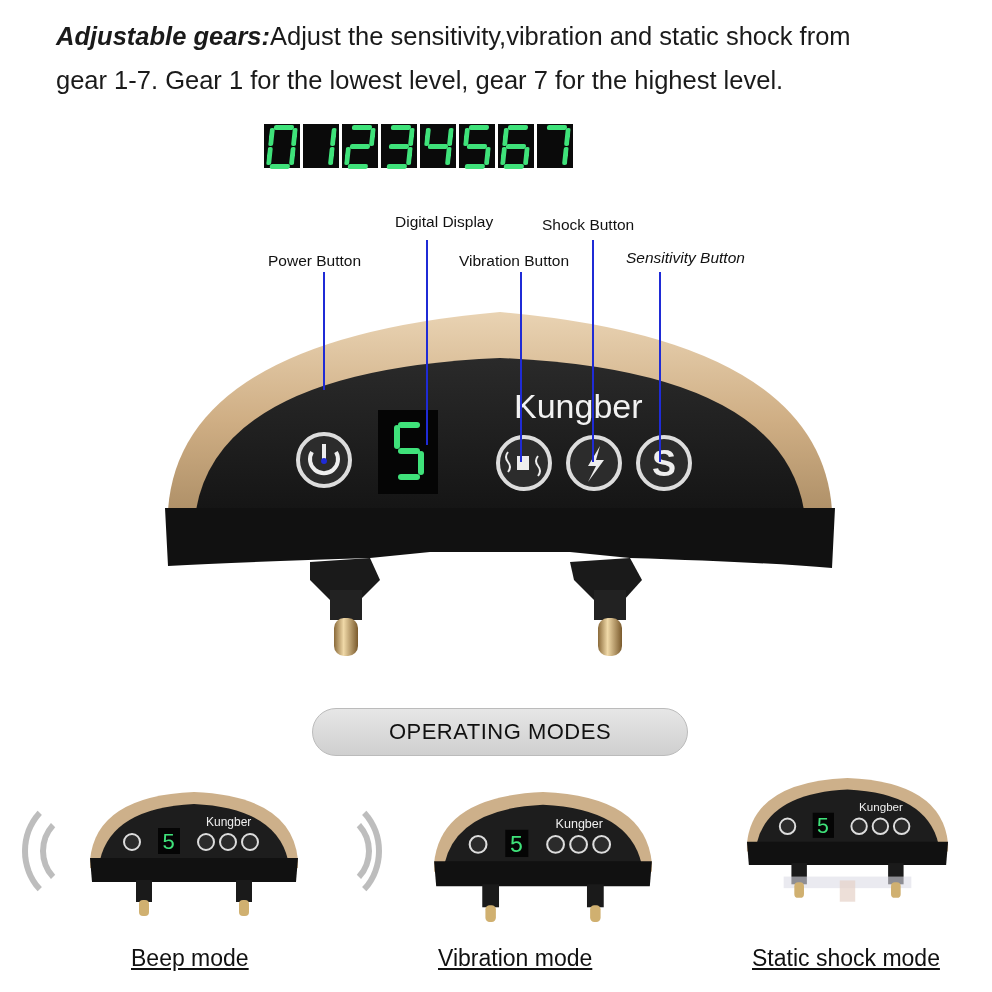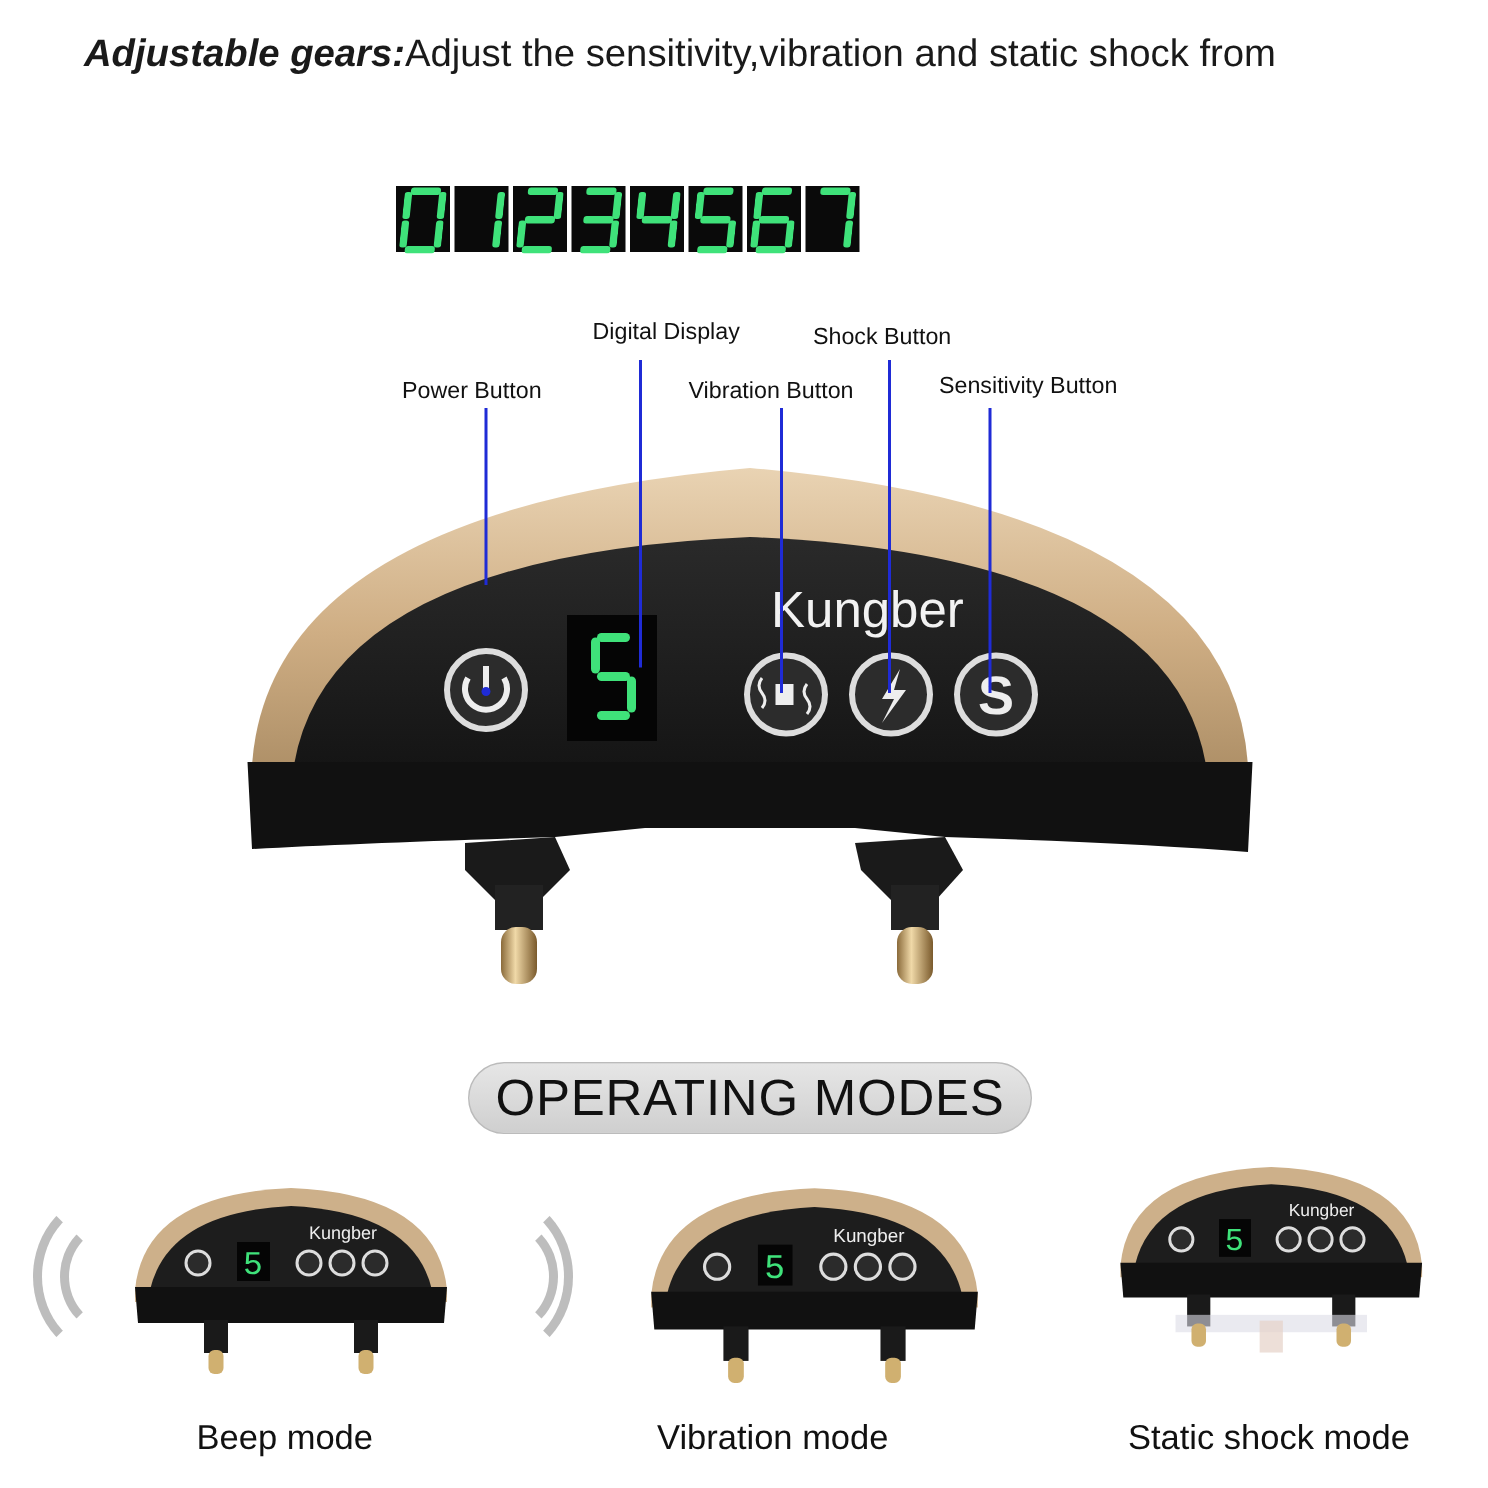--- a/index.html
+++ b/index.html
@@ -6,29 +6,30 @@
   body{width:992px;height:992px;position:relative;overflow:hidden;font-family:"Liberation Sans",sans-serif;color:#111;}
   .intro{position:absolute;left:56px;top:14px;width:900px;font-size:25.5px;line-height:44px;color:#1a1a1a;}
   .intro b{font-weight:bold;font-style:italic;}
   .digits{position:absolute;left:264px;top:124px;display:flex;gap:3px;}
   .digit{width:36px;height:44px;background:#0a0a0a;display:flex;align-items:center;justify-content:center;}
   .seg{fill:#3fe27a;}
   .callout{position:absolute;font-size:15.5px;color:#111;white-space:nowrap;}
   .line{position:absolute;width:2px;background:#1f2bd6;}
   .dot{position:absolute;width:6px;height:6px;border-radius:50%;background:#1f2bd6;}
   .device{position:absolute;}
-  .pill{position:absolute;left:312px;top:708px;width:374px;height:46px;border-radius:24px;background:linear-gradient(#e6e6e6,#cfcfcf);border:1px solid #bbb;display:flex;align-items:center;justify-content:center;font-size:34px;color:#111;letter-spacing:0.5px;}
-  .mode-label{position:absolute;font-size:23px;color:#111;white-space:nowrap;}
+  .pill{position:absolute;left:312px;top:708px;width:374px;height:46px;border-radius:24px;background:linear-gradient(#e6e6e6,#cfcfcf);border:1px solid #bbb;display:flex;align-items:center;justify-content:center;font-size:22px;color:#111;letter-spacing:0.5px;}
+  .mode-label{position:absolute;font-size:23px;color:#111;white-space:nowrap;text-decoration:underline;}
   .wave{position:absolute;border:6px solid #bdbdbd;border-radius:50%;}
 </style>
 </head>
 <body>
 
 <div class="intro">
   <b>Adjustable gears:</b><span>Adjust the sensitivity,vibration and static shock from</span><br>
+  <span>gear 1-7. Gear 1 for the lowest level, gear 7 for the highest level.</span>
 </div>
 
 <div class="digits" id="digits">
     <div class="digit">
       <svg width="28" height="46" viewBox="0 0 28 46" transform="skewX(-6)">
         <rect class="seg" x="4" y="2" width="20" height="5" rx="2"></rect>
         <rect class="seg" x="23" y="5" width="5" height="18" rx="2"></rect>
         <rect class="seg" x="23" y="24" width="5" height="18" rx="2"></rect>
         <rect class="seg" x="4" y="41" width="20" height="5" rx="2"></rect>
         <rect class="seg" x="0" y="24" width="5" height="18" rx="2"></rect>
@@ -92,21 +93,21 @@
         <rect class="seg" x="23" y="5" width="5" height="18" rx="2"></rect>
         <rect class="seg" x="23" y="24" width="5" height="18" rx="2"></rect>
       </svg>
     </div>
   </div>
 
 <div class="callout" style="left:268px;top:252px;">Power Button</div>
 <div class="callout" style="left:370px;top:213px;margin-left:25px;">Digital Display</div>
 <div class="callout" style="left:459px;top:252px;">Vibration Button</div>
 <div class="callout" style="left:542px;top:216px;">Shock Button</div>
-<div class="callout" style="left:626px;top:249px;">Sensitivity Button</div>
+<div class="callout" style="left:626px;top:249px;font-style:italic;">Sensitivity Button</div>
 
 <svg class="device" style="left:160px;top:300px" width="680" height="380" viewBox="0 0 680 380">
   <defs>
     <linearGradient id="shell" x1="0" y1="0" x2="0" y2="1">
       <stop offset="0" stop-color="#e9d3b3"></stop>
         <stop offset="0.5" stop-color="#cfae84"></stop>
         <stop offset="1" stop-color="#a88a62"></stop>
     </linearGradient>
     <linearGradient id="face" x1="0" y1="0" x2="0" y2="1">
       <stop offset="0" stop-color="#2a2a2a"></stop>

